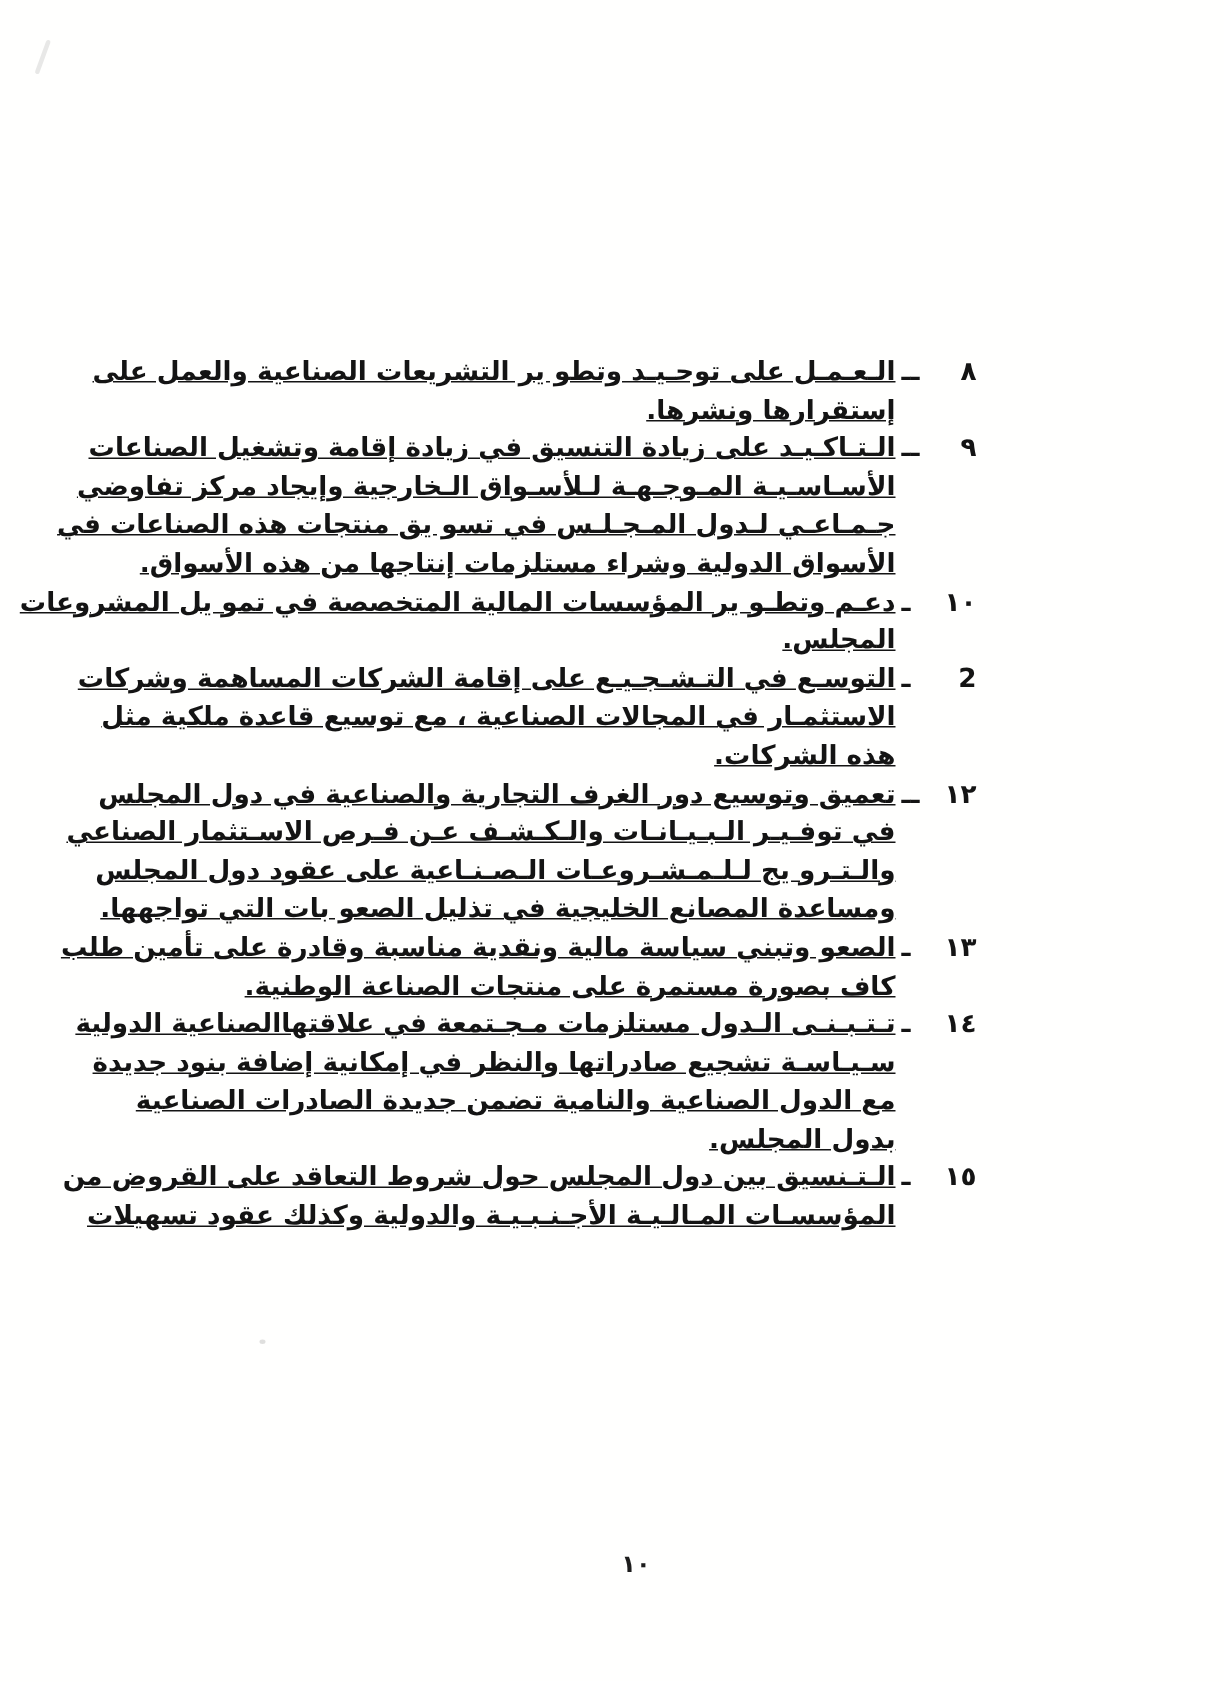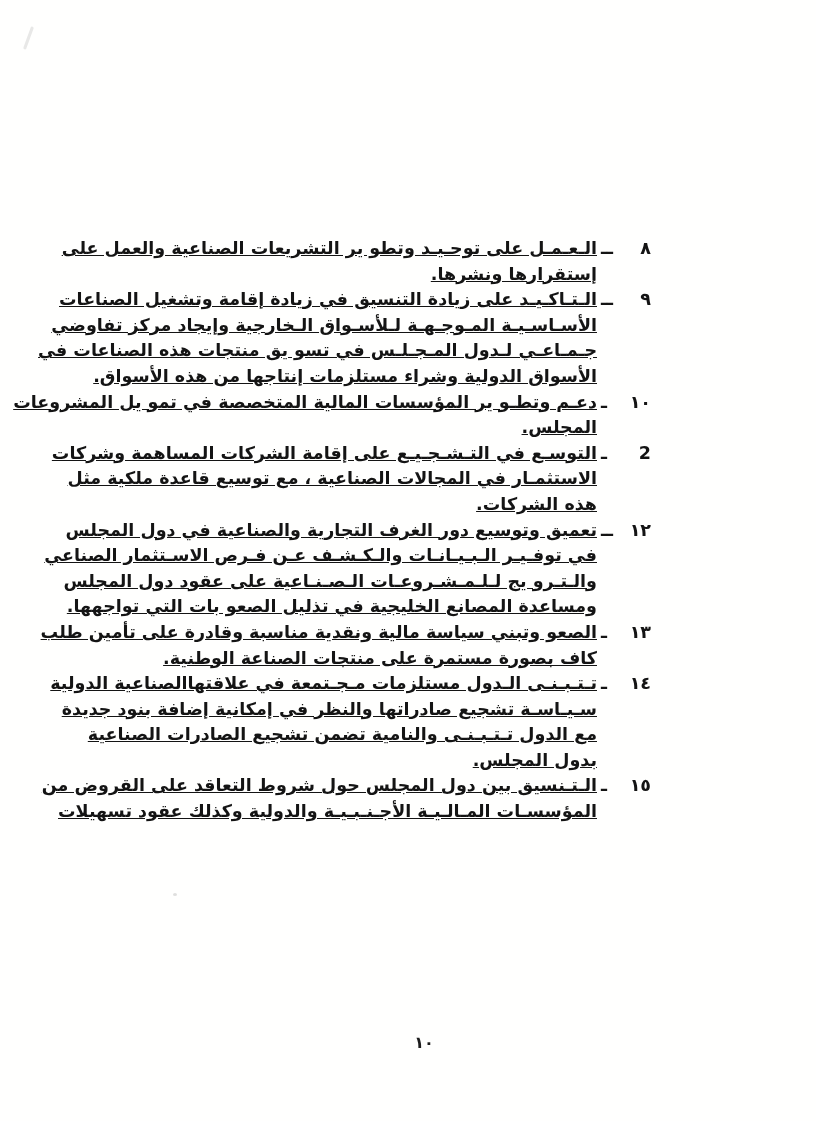--- a/index.html
+++ b/index.html
@@ -156,21 +156,21 @@
         </div>
     </div>
       <div class="item">
       <div class="marker">
         <span class="num">١٤</span>
         <span class="sep">ـ</span>
       </div>
       <div class="lines">
           <div class="line">تـتـبـنـى الـدول مستلزمات مـجـتمعة في علاقتهاالصناعية الدولية</div>
           <div class="line">سـيـاسـة تشجيع صادراتها والنظر في إمكانية إضافة بنود جديدة</div>
-          <div class="line">مع الدول تـتـبـنـى والنامية تضمن تشجيع الصادرات الصناعية</div>
+          <div class="line">مع الدول الصناعية والنامية تضمن جديدة الصادرات الصناعية</div>
           <div class="line end">بدول المجلس.</div>
         </div>
     </div>
       <div class="item">
       <div class="marker">
         <span class="num">١٥</span>
         <span class="sep">ـ</span>
       </div>
       <div class="lines">
           <div class="line">الـتـنسيق بين دول المجلس حول شروط التعاقد على القروض من</div>

